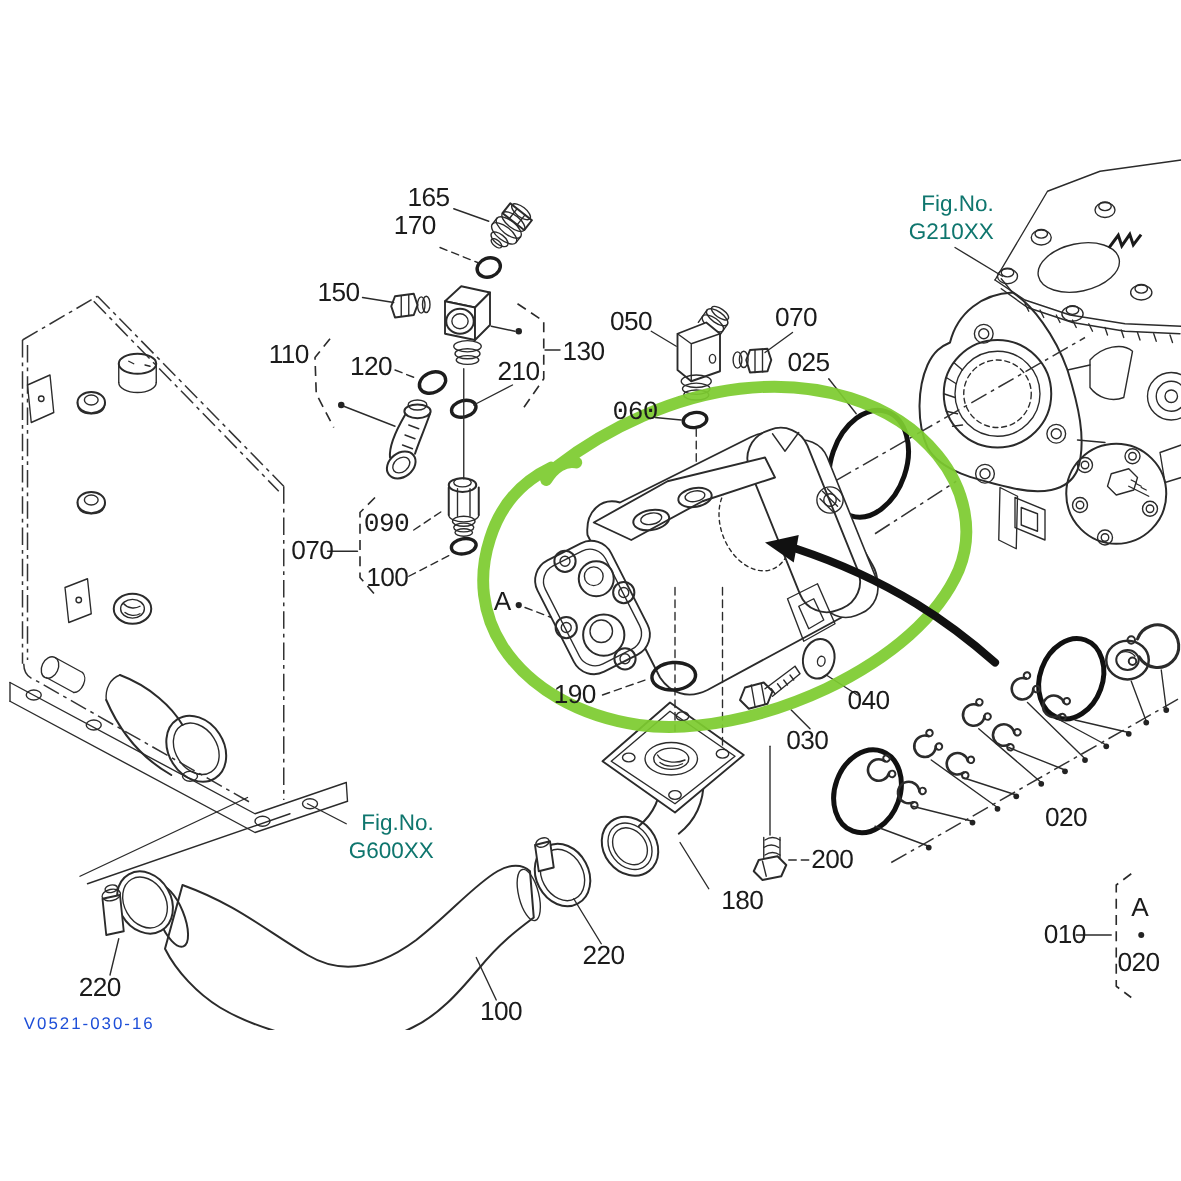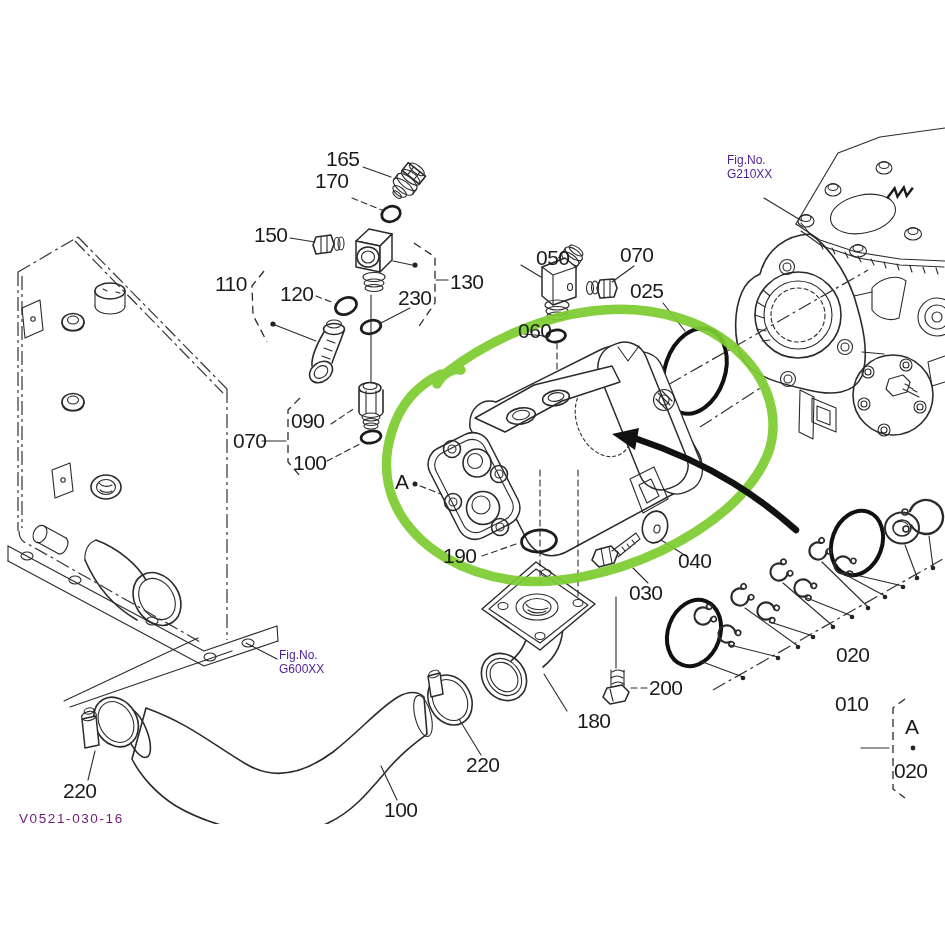--- a/index.html
+++ b/index.html
@@ -1,22 +1,22 @@
 <!DOCTYPE html>
 <html><head>
 <meta charset="utf-8">
 <style>
   html,body{margin:0;padding:0;background:#fff;}
   #stage{position:relative;width:945px;height:824px;background:#ffffff;overflow:hidden;
          font-family:"Liberation Sans",sans-serif;}
   #art{position:absolute;left:0;top:0;}
   .callout{position:absolute;font-size:21px;color:#1b1b1b;letter-spacing:-0.5px;
            white-space:nowrap;line-height:1;}
-  .figref{position:absolute;font-size:12px;color:#4c1d95;line-height:1.2;white-space:nowrap;}
-  .dwgno{position:absolute;font-size:13.5px;color:#701a75;letter-spacing:1.6px;white-space:nowrap;}
+  .figref{position:absolute;font-size:18px;color:#0f766e;line-height:1.2;white-space:nowrap;text-align:right;}
+  .dwgno{position:absolute;font-size:13.5px;color:#1d4ed8;letter-spacing:1.6px;white-space:nowrap;}
   
   .ln{fill:none;stroke:#2b2b2b;stroke-width:1.1;stroke-linecap:round;stroke-linejoin:round;}
   .ln2{fill:none;stroke:#2b2b2b;stroke-width:1.6;stroke-linecap:round;stroke-linejoin:round;}
   .lnw{fill:#fff;stroke:#2b2b2b;stroke-width:1.5;stroke-linejoin:round;}
   .oring{fill:none;stroke:#1d1d1d;stroke-width:2.7;}
   .obig{fill:none;stroke:#111;stroke-width:4;}
   .dash{fill:none;stroke:#2b2b2b;stroke-width:1.1;stroke-dasharray:6 4;stroke-linecap:round;}
   .chain{fill:none;stroke:#333;stroke-width:1.2;stroke-dasharray:14 4 3 4;}
   .brk{fill:none;stroke:#2b2b2b;stroke-width:1.3;stroke-dasharray:8 5;stroke-linejoin:round;}
   .dot{fill:#232323;stroke:none;}
@@ -413,40 +413,40 @@
     <polygon points="612,434 639,428 635,450" fill="#111"></polygon>
   </g>
 </svg>
 
   <div id="callouts">
       <div class="callout" style="left: 326px; top: 148px;">165</div>
       <div class="callout" style="left: 315px; top: 170px;">170</div>
       <div class="callout" style="left: 254px; top: 224px;">150</div>
       <div class="callout" style="left: 215px; top: 273px;">110</div>
       <div class="callout" style="left: 280px; top: 283px; text-align: right;">120</div>
-      <div class="callout" style="left: 398px; top: 287px;">230</div>
+      <div class="callout" style="left: 398px; top: 287px;">210</div>
       <div class="callout" style="left: 450px; top: 271px;">130</div>
-      <div class="callout" style="left: 488px; top: 247px; margin-left: 48px;">050</div>
+      <div class="callout" style="left: 488px; top: 247px;">050</div>
       <div class="callout" style="left: 620px; top: 244px;">070</div>
-      <div class="callout" style="left: 518px; top: 320px;">060</div>
+      <div class="callout" style="left: 490px; top: 320px; font-family: Liberation Mono, monospace;">060</div>
       <div class="callout" style="left: 630px; top: 280px;">025</div>
       <div class="callout" style="left: 233px; top: 430px;">070</div>
-      <div class="callout" style="left: 291px; top: 410px;">090</div>
+      <div class="callout" style="left: 291px; top: 410px; font-family: Liberation Mono, monospace;">090</div>
       <div class="callout" style="left: 293px; top: 452px;">100</div>
       <div class="callout" style="left: 395px; top: 471px;">A</div>
       <div class="callout" style="left: 443px; top: 545px;">190</div>
       <div class="callout" style="left: 629px; top: 582px;">030</div>
       <div class="callout" style="left: 678px; top: 550px;">040</div>
       <div class="callout" style="left: 836px; top: 644px;">020</div>
       <div class="callout" style="left: 649px; top: 677px;">200</div>
       <div class="callout" style="left: 558px; top: 710px; margin-left: 19px;">180</div>
       <div class="callout" style="left: 466px; top: 754px;">220</div>
       <div class="callout" style="left: 384px; top: 799px;">100</div>
       <div class="callout" style="left: 63px; top: 780px;">220</div>
-      <div class="callout" style="left: 835px; top: 693px;">010</div>
+      <div class="callout" style="left: 835px; top: 737px;">010</div>
       <div class="callout" style="left: 905px; top: 716px;">A</div>
       <div class="callout" style="left: 894px; top: 760px;">020</div>
     </div>
 
   <div class="figref" style="left:727px;top:153px;">
     <div>Fig.No.</div>
     <div>G210XX</div>
   </div>
   <div class="figref" style="left:279px;top:648px;">
     <div>Fig.No.</div>

